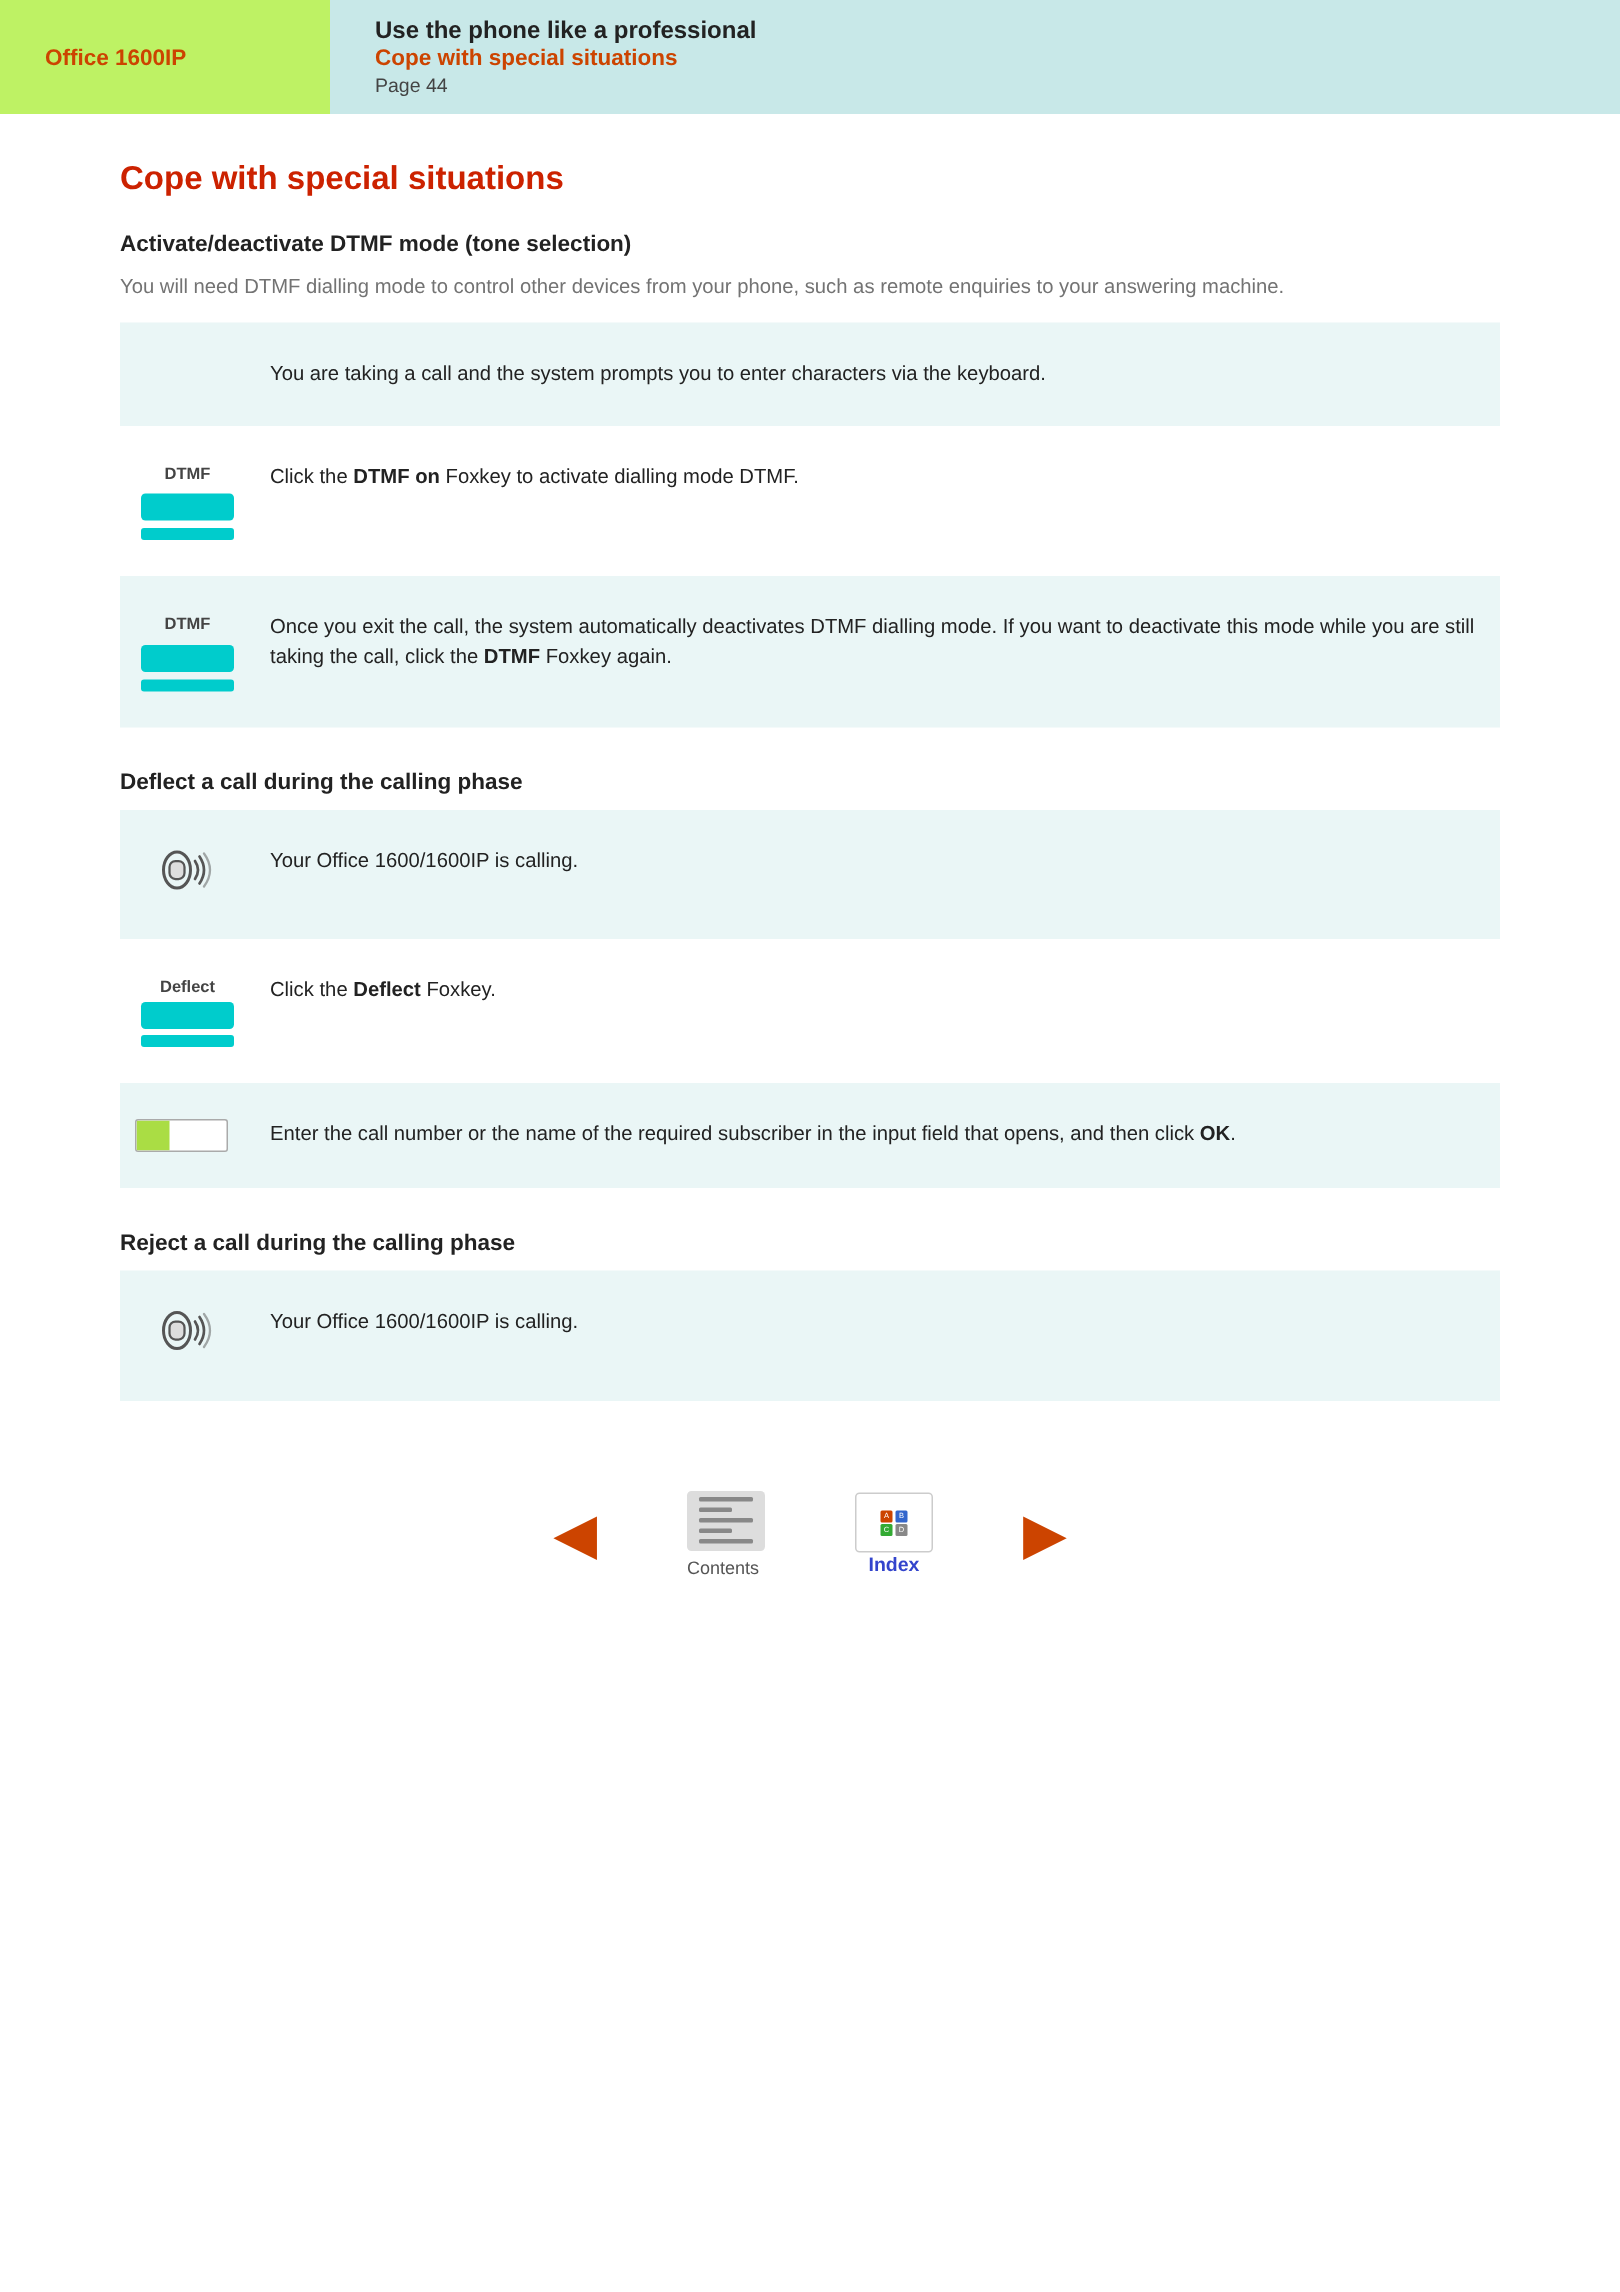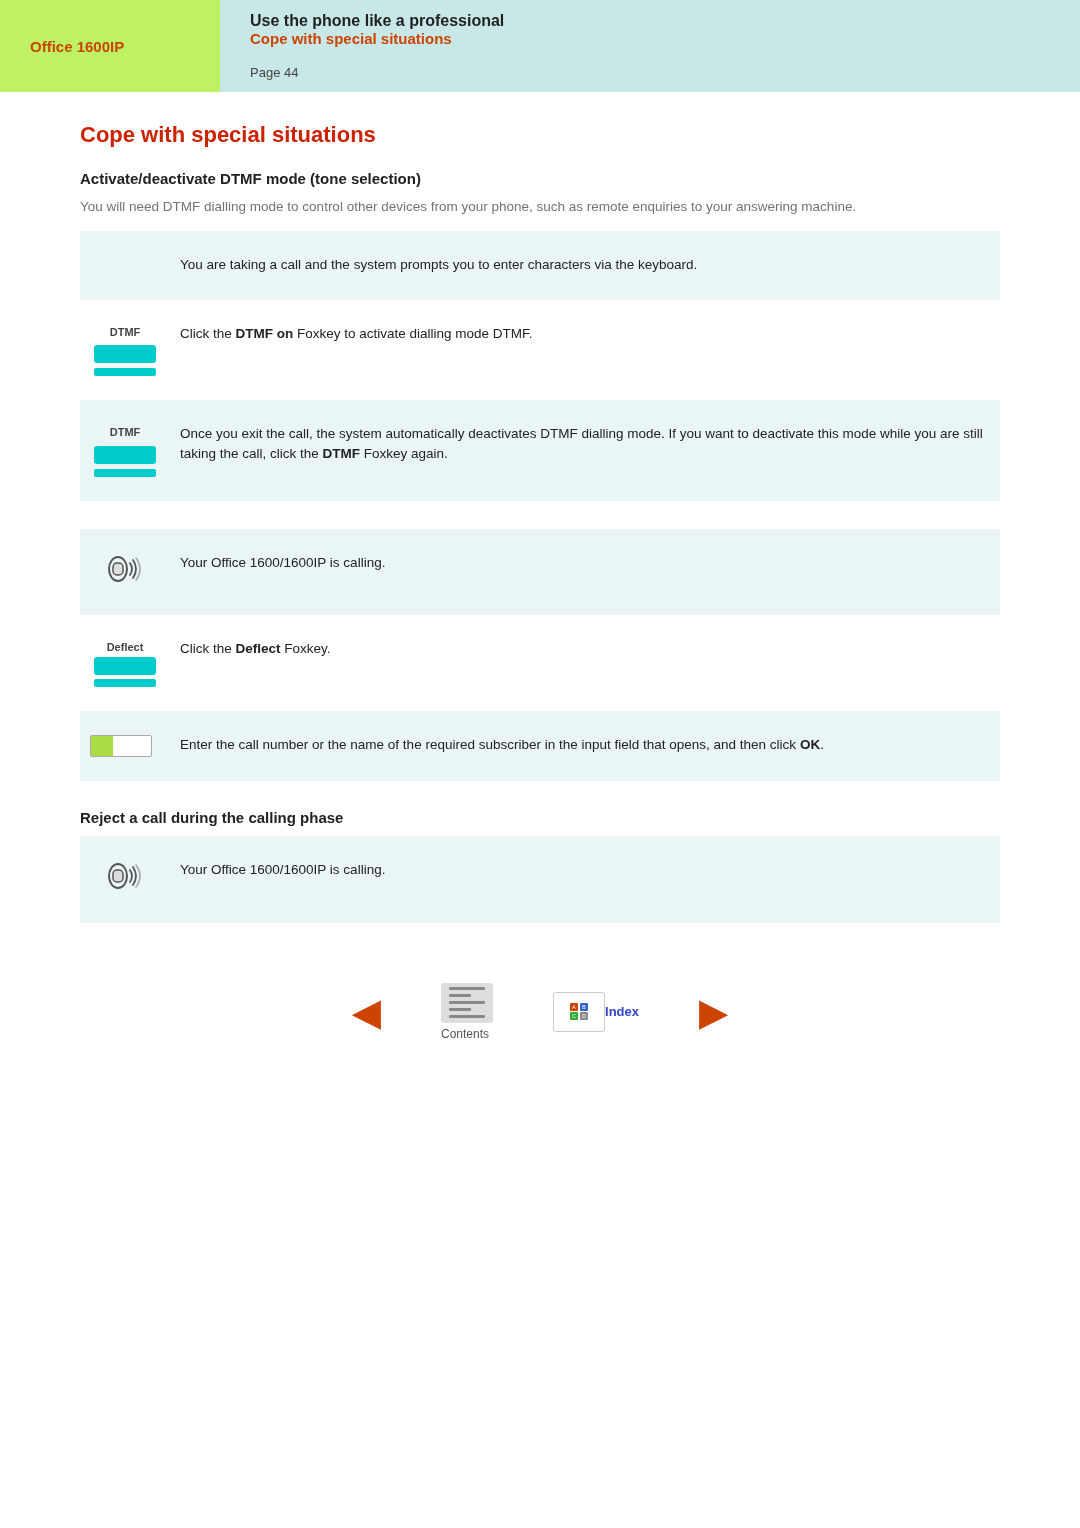--- a/index.html
+++ b/index.html
@@ -45,21 +45,21 @@
       color: #222;
     }
     .header-sub-title {
       font-size: 15px;
       font-weight: bold;
       color: #cc4400;
     }
     .header-page {
       font-size: 13px;
       color: #444;
-      margin-top: 18px;
+      margin-top: 2px;
     }
 
     
     .content {
       padding: 0 80px;
     }
 
     .page-title {
       font-size: 22px;
       font-weight: bold;
@@ -219,21 +219,21 @@
     }
     .nav-contents-line {
       height: 3px;
       background: #888;
       border-radius: 1px;
     }
     .nav-contents-line.short { width: 60%; }
 
     .nav-index {
       display: flex;
-      flex-direction: row;
+      flex-direction: column;
       align-items: center;
       cursor: pointer;
     }
     .nav-index-icon {
       width: 52px;
       height: 40px;
       background: #fff;
       border: 1px solid #ccc;
       border-radius: 3px;
       display: flex;
@@ -325,20 +325,21 @@
             <span class="dtmf-label">DTMF</span>
             <span class="foxkey-bar"></span>
             <span class="foxkey-bar-small"></span>
           </div>
         </td>
         <td>Once you exit the call, the system automatically deactivates DTMF dialling mode. If you want to deactivate this mode while you are still taking the call, click the <b>DTMF</b> Foxkey again.</td>
       </tr>
     </tbody>
   </table>
 
+  <h2 class="section-heading">Deflect a call during the calling phase</h2>
 
   <table class="step-table">
     <tbody>
 
       <tr>
         <td class="icon-cell">
           <span class="ringing-phone">
             <svg width="38" height="32" viewBox="0 0 38 32" fill="none" xmlns="http://www.w3.org/2000/svg">
 
               <ellipse cx="12" cy="16" rx="9" ry="12" fill="none" stroke="#555" stroke-width="2"></ellipse>

